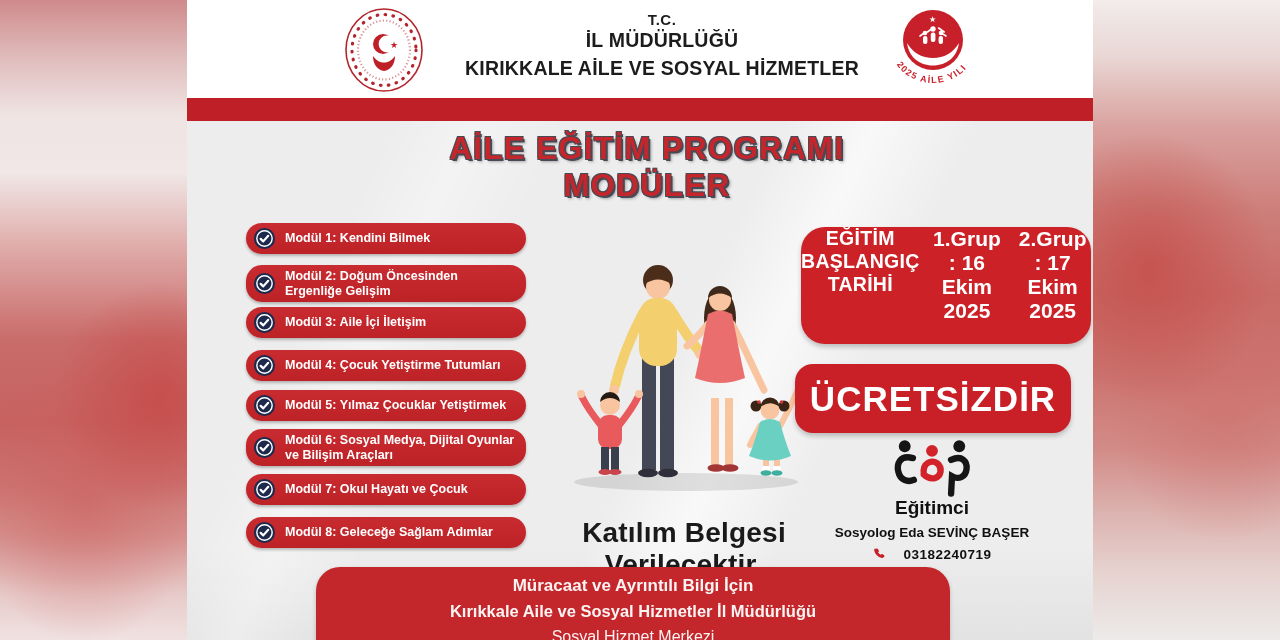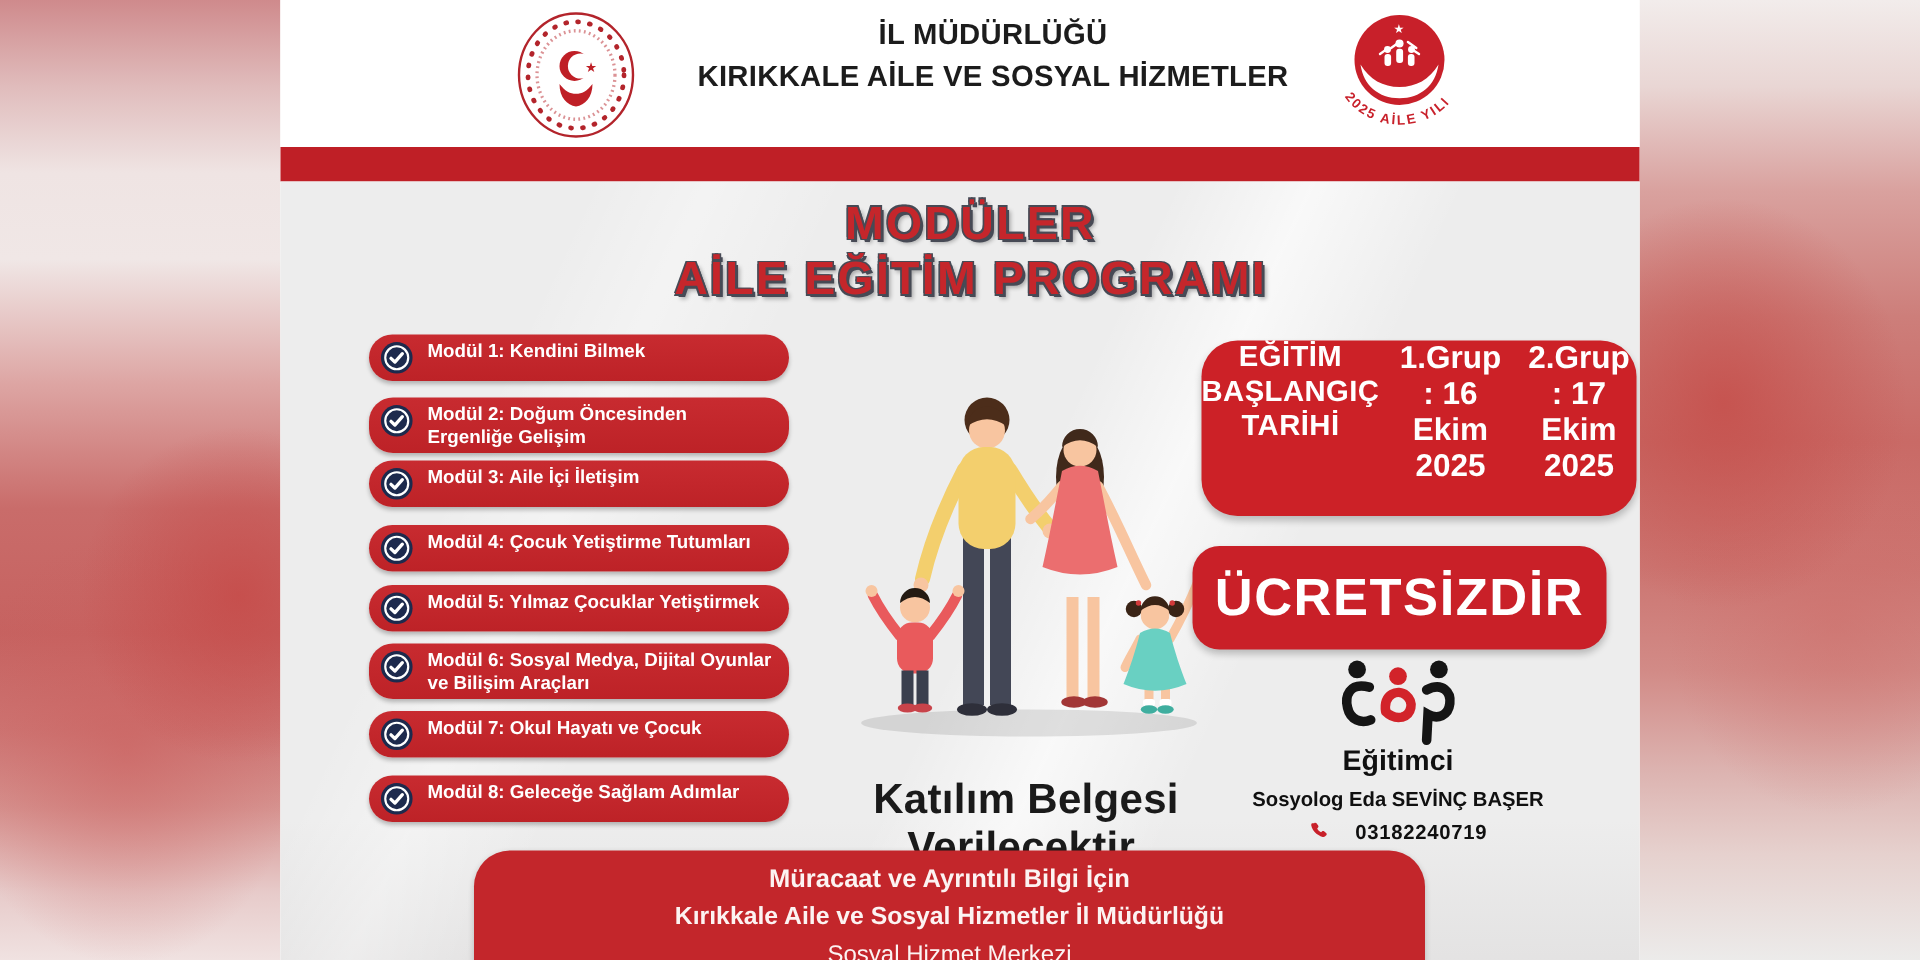--- a/index.html
+++ b/index.html
@@ -43,21 +43,21 @@
       linear-gradient(115deg, rgba(255,255,255,0) 18%, rgba(255,255,255,.35) 25%, rgba(255,255,255,0) 33%),
       linear-gradient(0deg, rgba(200,196,196,.25), rgba(200,196,196,0) 18%);
   }
 
   .title { position:absolute; left:0; top:9px; width:920px; text-align:center; }
   .title div { font-size:31px; font-weight:700; letter-spacing:1.5px; color:#c5262b; line-height:37px;
     text-shadow:-1px -1px 0 #474a55, 1px -1px 0 #474a55, -1px 1px 0 #474a55, 2px 2px 0 #474a55, 3px 3px 3px rgba(0,0,0,.3); }
 
   .module-pill { position:absolute; left:59px; width:280px; min-height:30px;
     background:linear-gradient(180deg,#c82b30,#bd2227); border-radius:16px;
-    display:flex; align-items:flex-start; padding:4px 10px 4px 7px;
+    display:flex; align-items:center; padding:4px 10px 4px 7px;
     box-shadow:0 2px 3px rgba(0,0,0,.25); }
   .module-pill .chk { flex:0 0 auto; margin-right:9px; display:block; }
   .module-pill span { color:#ffffff; font-size:12.5px; font-weight:700; line-height:14.5px; }
 
   .family { position:absolute; left:371px; top:137px; }
 
   .cert-note { position:absolute; left:362px; top:396px; width:270px; text-align:center;
     font-size:28px; font-weight:700; color:#1a1a1a; letter-spacing:.2px; }
 
   .date-box { position:absolute; left:614px; top:106px; width:290px; height:117px;
@@ -99,20 +99,21 @@
         <ellipse cx="41" cy="43" rx="38" ry="41" fill="#ffffff" stroke="#b3242b" stroke-width="1.6"></ellipse>
         <ellipse cx="41" cy="43" rx="32" ry="35.5" fill="none" stroke="#b3242b" stroke-width="3.2" stroke-linecap="round" stroke-dasharray="0.6 7.4"></ellipse>
         <ellipse cx="41" cy="43" rx="26" ry="29.5" fill="none" stroke="#c8575c" stroke-width="2.2" stroke-dasharray="1.2 2.2" opacity="0.65"></ellipse>
         <circle cx="40" cy="37" r="10" fill="#bf1f26"></circle>
         <circle cx="44" cy="37" r="8.4" fill="#ffffff"></circle>
         <text x="47" y="41" font-size="9" fill="#bf1f26">★</text>
         <path d="M30 49 c0 9 5 14 11 15 c6 -1 11 -6 11 -15 c-4 5 -7 6.5 -11 6.5 c-4 0 -7 -1.5 -11 -6.5 z" fill="#bf1f26"></path>
       </svg>
 
       <div class="header-text">
+        <div class="tc">T.C.</div>
         <div class="org" style="margin-top:0">İL MÜDÜRLÜĞÜ</div>
         <div class="org">KIRIKKALE AİLE VE SOSYAL HİZMETLER</div>
       </div>
 
       <svg class="badge2025" width="92" height="96" viewBox="0 0 92 96">
         <circle cx="46" cy="34" r="30" fill="#c8202a"></circle>
         <text x="42" y="16" font-size="8" fill="#ffffff">★</text>
         <circle cx="38" cy="27" r="2.3" fill="#fff"></circle>
           <circle cx="46" cy="23" r="2.7" fill="#fff"></circle>
           <circle cx="54" cy="27" r="2.3" fill="#fff"></circle>
@@ -126,22 +127,22 @@
           <textPath href="#yearArc" startOffset="3%">2025 AİLE YILI</textPath>
         </text>
       </svg>
     </div>
 
     <div class="red-bar"></div>
 
     <div class="poster-body">
 
       <div class="title">
+        <div>AİLE EĞİTİM PROGRAMI</div>
         <div>MODÜLER</div>
-        <div>AİLE EĞİTİM PROGRAMI</div>
       </div>
 
       <div class="module-pill" style="top:102px">
         <svg class="chk" width="23" height="23" viewBox="0 0 24 24">
             <circle cx="12" cy="12" r="11" fill="#1d2a4d"></circle>
             <circle cx="12" cy="12" r="8" fill="none" stroke="#fff" stroke-width="1.5"></circle>
             <path d="M8 12.4 l2.7 2.6 l5.2 -5.8" fill="none" stroke="#fff" stroke-width="2.3" stroke-linecap="round" stroke-linejoin="round"></path>
           </svg>
         <span>Modül 1: Kendini Bilmek</span>
       </div>

